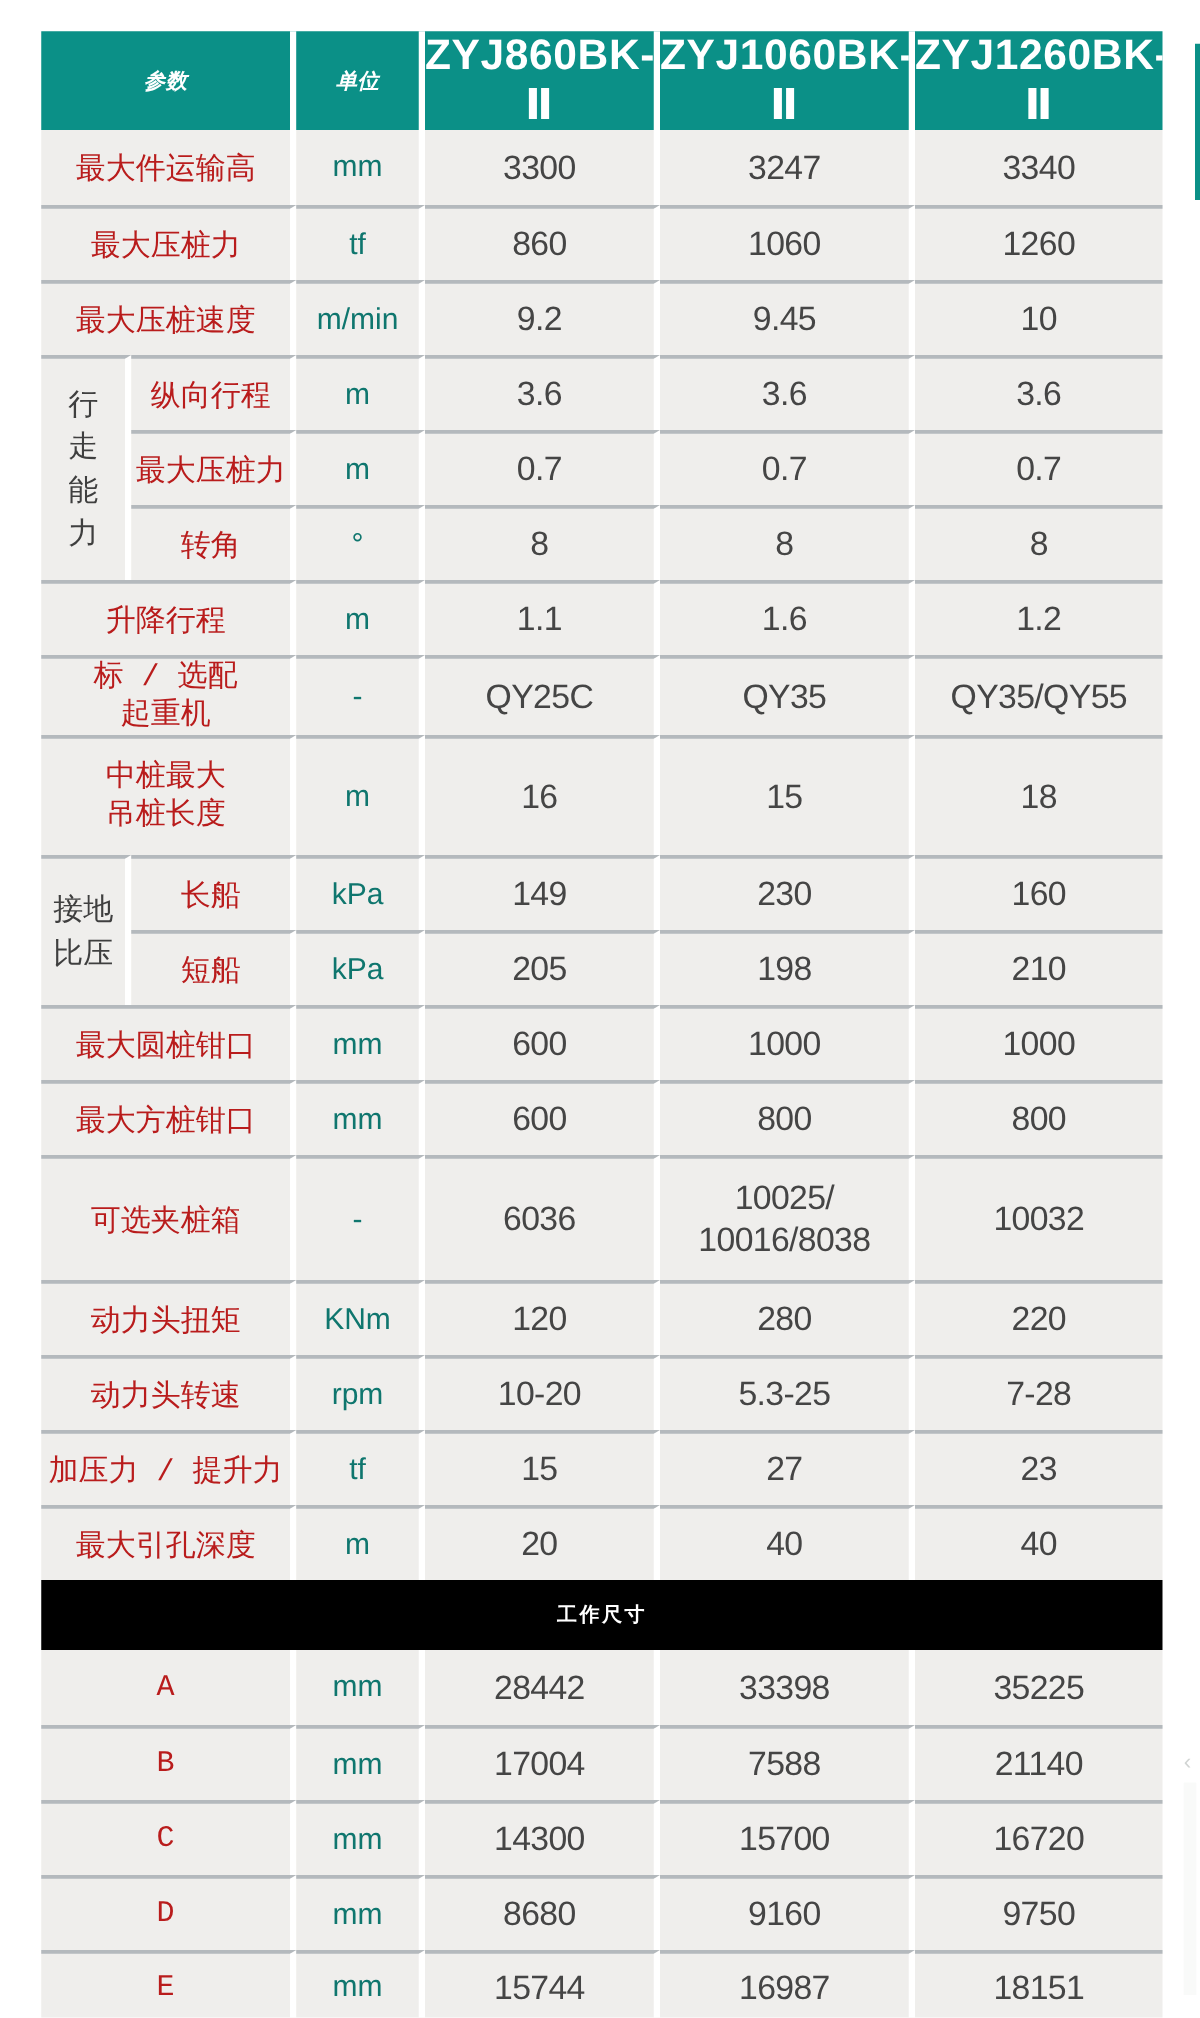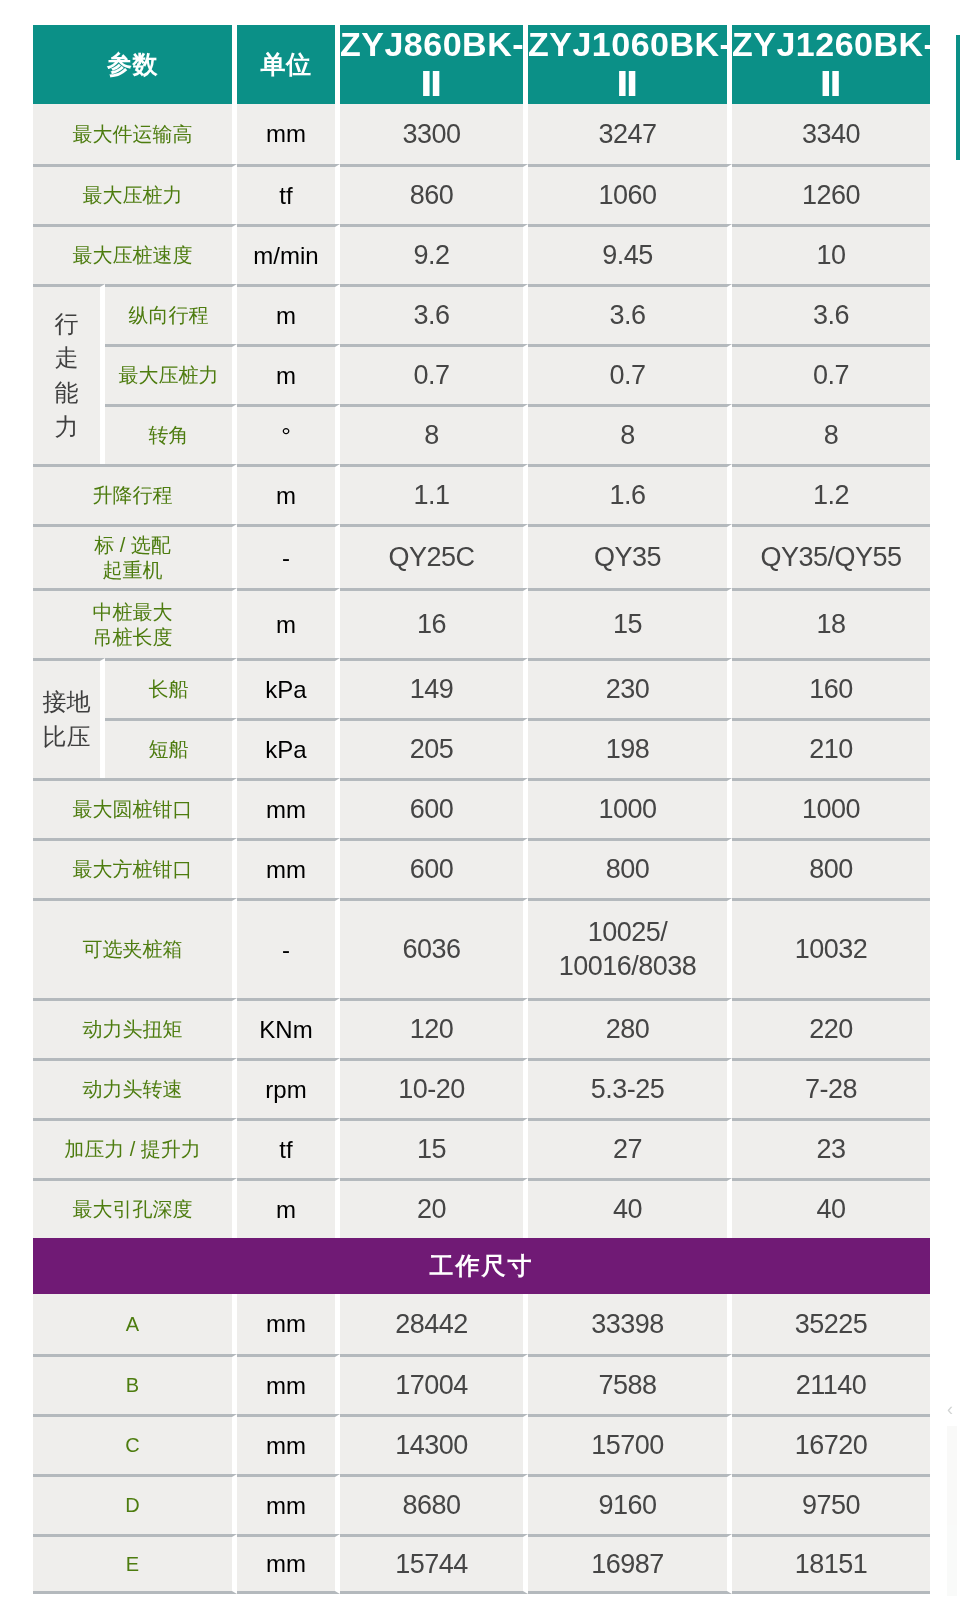--- a/index.html
+++ b/index.html
@@ -18,38 +18,38 @@
     padding:0; font-weight:normal; overflow:hidden;
   }
   .spec-table td:not(:last-child), .spec-table th:not(:last-child){
     border-right:5px solid #ffffff;
   }
   
   tr.head th{
     background:#0B9087; color:#ffffff; font-weight:bold; font-size:34px;
     height:60px; letter-spacing:0.5px;
   }
-  tr.head th.cn{ font-size:25px; }
-  
-  td.param{ font-size:20px; color:#4d7c0f; }
-  td.unit { font-size:24px; color:#000000; }
+  tr.head th.cn{ font-size:17px;font-style:italic; }
+  
+  td.param{ font-size:24px; color:#b91c1c;font-family:Liberation Mono, monospace; }
+  td.unit { font-size:24px; color:#0f766e; }
   td.val  { font-size:27px; color:#454545; letter-spacing:-0.5px; }
   tr.r    { height:60px; }
   tr.h78  { height:64px; }
-  tr.h86  { height:70px; }
+  tr.h86  { height:96px; }
   tr.h82  { height:100px; }
   tr.sep td{ border-top:3px solid #B4B9BD; }
   tr.bottom td{ border-bottom:3px solid #B4B9BD; }
   .ml{ white-space:pre-line; line-height:1.25; }
   td.vgroup{
     white-space:pre-line; line-height:1.42; font-size:24px; color:#3f3f3f;
   }
   
   tr.section td{
-    background:#701a75; color:#ffffff; font-weight:bold; font-size:24px;
+    background:#000000; color:#ffffff; font-weight:bold; font-size:16px;
     height:56px; letter-spacing:2px; border-right:0;
   }
   
   .edge-strip{
     position:absolute; right:0; top:35px; width:4px; height:125px;
   }
   .edge-artifact{
     position:absolute; right:1px; top:1400px; width:12px; height:200px;
     color:#9aa09e; opacity:0.45; font-size:18px; line-height:1;
   }

